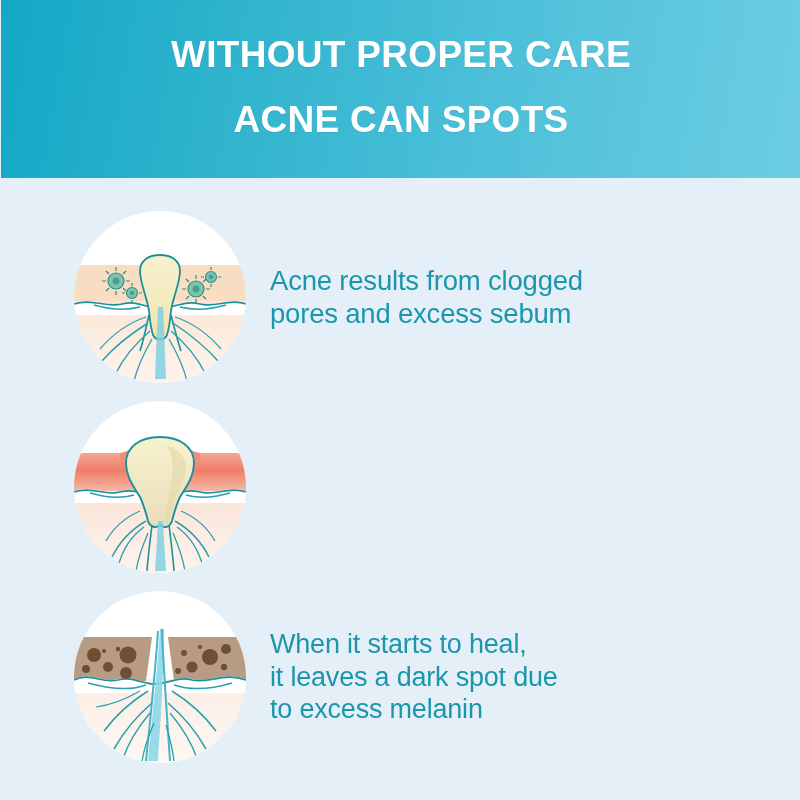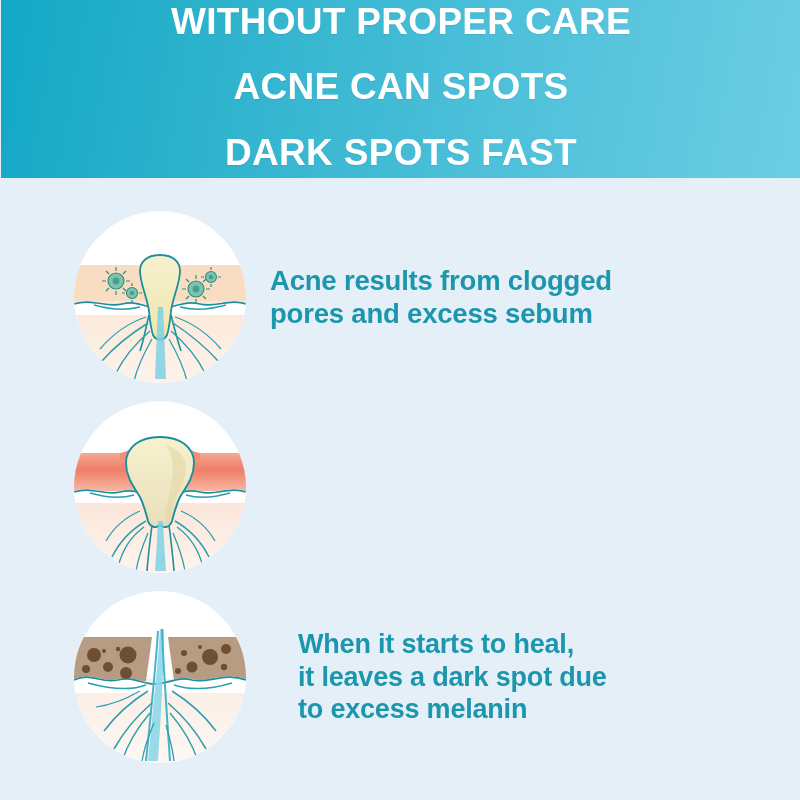--- a/index.html
+++ b/index.html
@@ -40,51 +40,50 @@
   
   .row{
     position:absolute;
     left:0;width:800px;
     height:180px;
     display:flex;
     align-items:center;
   }
   #row0{top:207px;}
   #row1{top:397px;}
-  #row2{top:587px;gap:28px;}
+  #row2{top:587px;}
 
   .figure{
     position:relative;
     width:172px;height:172px;
     margin-left:74px;
     flex:0 0 auto;
   }
   .figure svg{display:block;width:172px;height:172px;}
 
   .caption{
     margin-left:24px;
     color:#1c96ad;
     font-size:27.5px;
     line-height:1.2;
-    font-weight:700;
+    font-weight:400;
     letter-spacing:-0.2px;
     white-space:pre-line;
     flex:1 1 auto;
   }
   #row2 .caption{font-size:27px;}
 </style>
 </head>
 <body>
 
 <div id="page">
 
   <div id="banner">
     <div class="hl">WITHOUT PROPER CARE</div>
     <div class="hl">ACNE CAN SPOTS</div>
-    <div class="hl">DARK SPOTS FAST</div>
   </div>
 
   <div class="row" id="row0">
     <div class="figure">
       <svg viewBox="0 0 172 172" xmlns="http://www.w3.org/2000/svg">
         <defs>
           <clipPath id="c1">
               <circle cx="86" cy="86" r="86"></circle>
             </clipPath>
           <linearGradient id="derm1" x1="0" y1="0" x2="0" y2="1">

